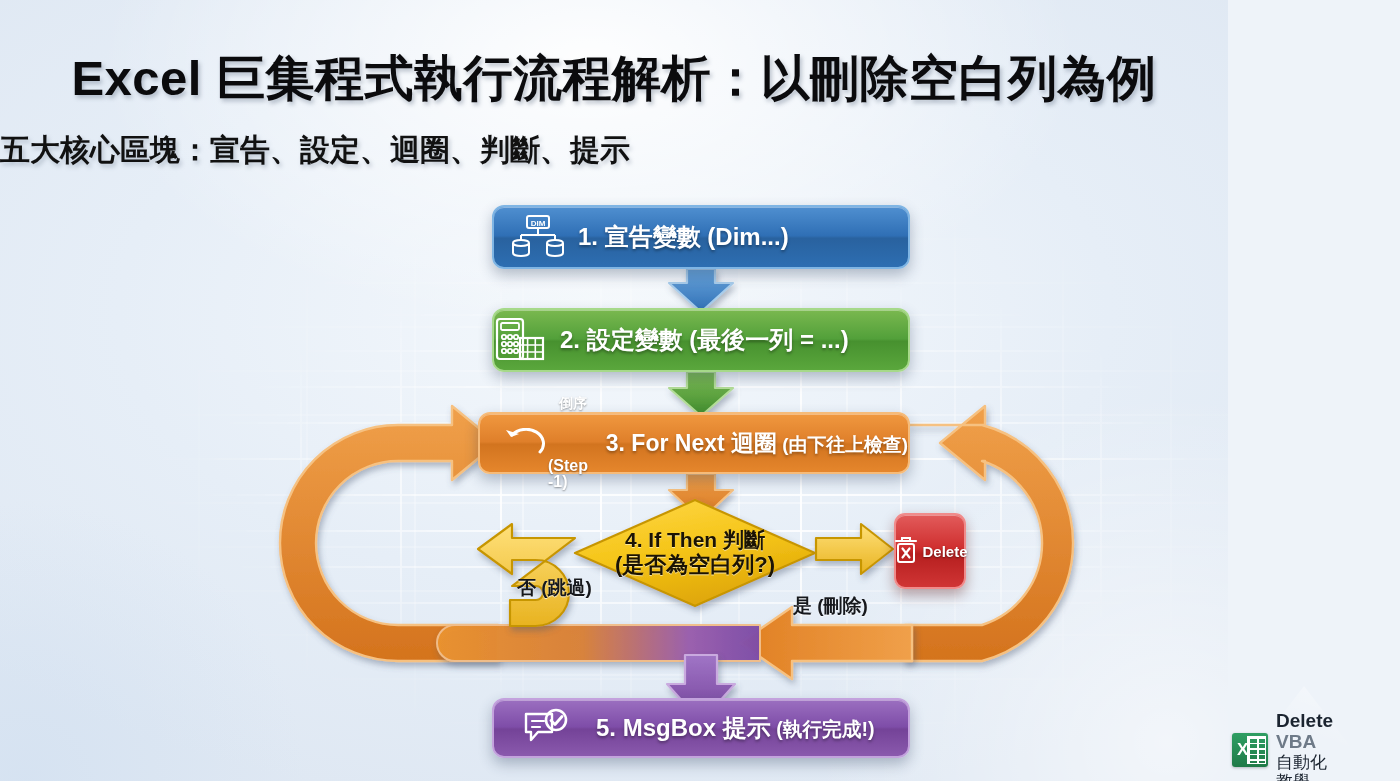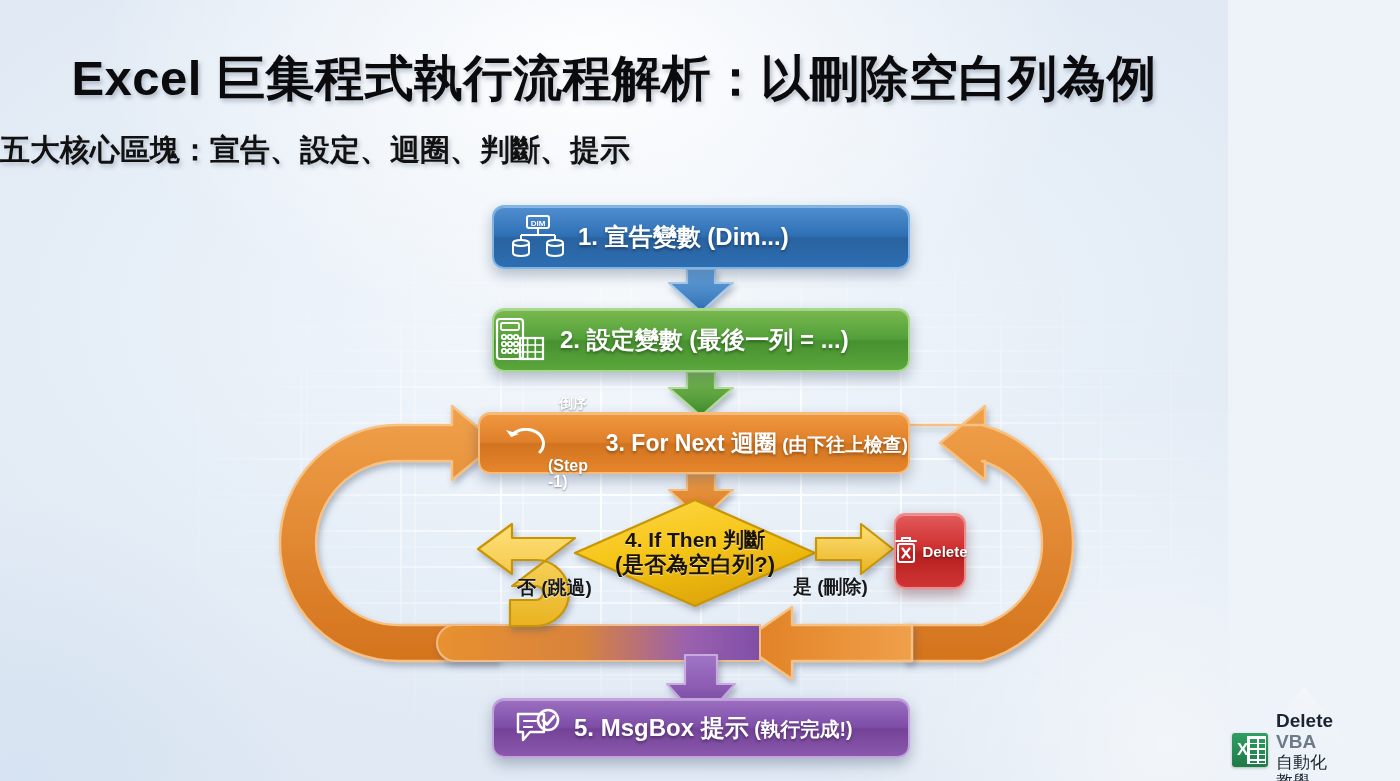--- a/index.html
+++ b/index.html
@@ -78,21 +78,21 @@
   #n2{left:492px;top:308px;width:418px;height:64px;padding-left:0;gap:14px;
       background:linear-gradient(180deg,#7ab84f 0%,#52a03a 48%,#47912f 52%,#5aa73c 100%);
       border:2px solid #a6d98a;}
   #n2 .lbl{font-size:24px;text-shadow:0 2px 3px rgba(0,0,0,.35);}
 
   #n3{left:478px;top:412px;width:432px;height:62px;padding-left:22px;gap:8px;
       background:linear-gradient(180deg,#f0983f 0%,#df7f2a 48%,#d2741f 52%,#e5862c 100%);
       border:2px solid #f6bb79;}
   #n3 .lbl{font-size:23px;text-shadow:0 2px 3px rgba(0,0,0,.32);}
 
-  #n5{left:492px;top:698px;width:418px;height:60px;padding-left:20px;gap:12px;
+  #n5{left:492px;top:698px;width:418px;height:60px;padding-left:28px;gap:26px;
       background:linear-gradient(180deg,#9b6fc0 0%,#7e4da8 48%,#744398 52%,#8a59ad 100%);
       border:2px solid #c3a2dd;}
   #n5 .lbl{font-size:24px;text-shadow:0 2px 3px rgba(0,0,0,.35);}
 
   
   .loopbadge{display:flex;flex-direction:column;align-items:center;justify-content:center;
     width:74px;color:#fff;line-height:1.02;}
   .loopbadge .t1{font-size:14px;font-weight:bold;text-shadow:0 1px 2px rgba(0,0,0,.4);}
   .loopbadge .t2{font-size:16px;font-weight:bold;text-shadow:0 1px 2px rgba(0,0,0,.4);margin-top:48px;}
 
@@ -118,21 +118,21 @@
     color:#fff;
   }
   #delnode .dl{font-size:15px;font-weight:bold;text-shadow:0 1px 2px rgba(0,0,0,.45);}
 
   
   .branch{
     position:absolute;font-size:19px;font-weight:bold;color:#16181c;
     text-shadow:0 1px 1px rgba(255,255,255,.8);white-space:nowrap;
   }
   #lbl-no{left:517px;top:575px;}
-  #lbl-yes{left:793px;top:574px;}
+  #lbl-yes{left:793px;top:593px;}
 
   
   #arrows{position:absolute;left:0;top:0;width:1400px;height:781px;}
 
   
   #logo{
     position:absolute;left:1232px;top:710px;display:flex;align-items:center;gap:8px;
   }
   #logo .xicon{
     width:36px;height:34px;border-radius:3px;position:relative;flex:0 0 auto;

